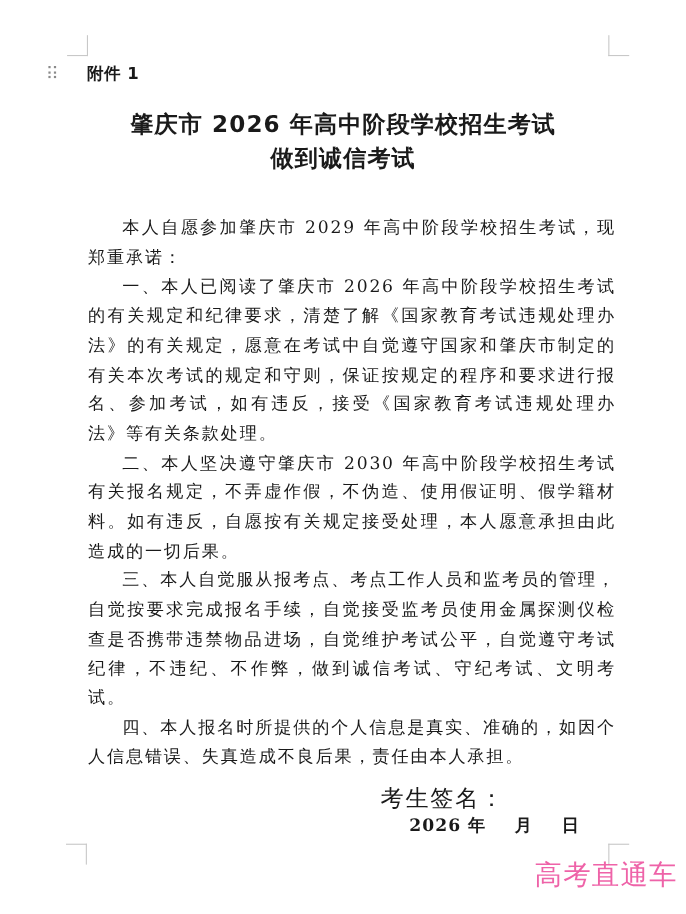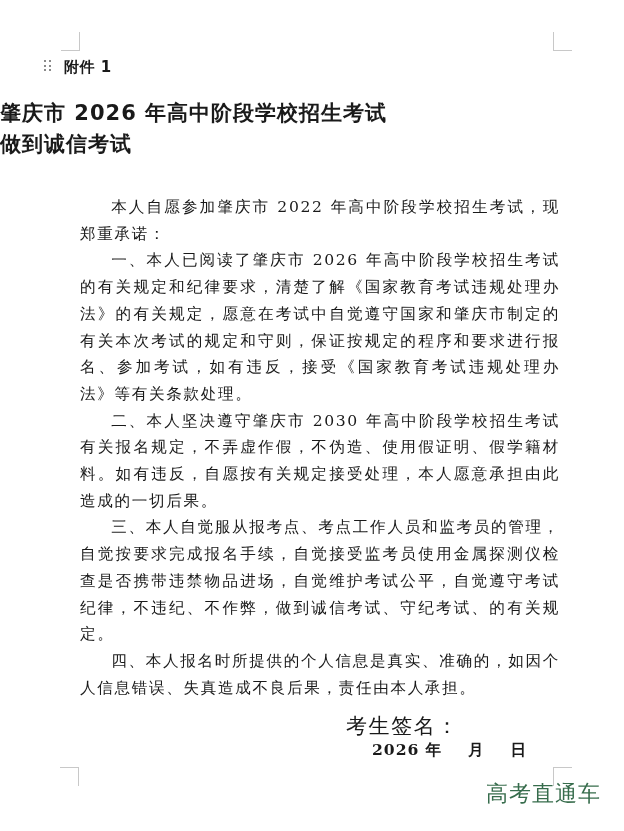--- a/index.html
+++ b/index.html
@@ -15,26 +15,26 @@
   .corner.br { left: 553px; top: 767px; border-left-width: 1px; border-top-width: 1px; }
 
   .drag-handle {
     position: absolute; left: 44px; top: 60px; width: 8px; height: 12px;
     display: grid; grid-template-columns: 3px 3px; grid-gap: 2px 2px;
     cursor: move;
   }
   .drag-handle span { width: 2px; height: 2px; background: #8a8a8a; display: block; }
 
   .attachment {
-    position: absolute; left: 64px; top: 58px;
+    position: absolute; left: 79px; top: 58px;
     font-size: 15px; font-weight: bold; letter-spacing: 0.5px;
     font-family: "DejaVu Sans", "Liberation Sans", sans-serif;
   }
   .title {
-    position: absolute; left: 0; width: 624px; text-align: left;
+    position: absolute; left: 0; width: 624px; text-align: center;
     font-family: "DejaVu Sans", "Liberation Sans", sans-serif;
     font-size: 21px; font-weight: bold; letter-spacing: 1px; line-height: 28px;
   }
   .title.l1 { top: 99px; }
   .title.l2 { top: 130px; }
 
   .body {
     position: absolute; left: 80px; top: 194px; width: 480px;
     font-size: 15.6px; line-height: 26.7px; letter-spacing: 1.65px;
     text-align: justify;
@@ -50,21 +50,21 @@
     font-size: 15.6px; letter-spacing: 1px; font-weight: bold;
     display: flex;
   }
   .date span { display: inline-block; }
   .date .year-num { margin-right: 6px; margin-left: 20px; }
   .date .gap { width: 26px; }
 
   .watermark {
     position: absolute; left: 486px; top: 779px;
     font-family: "DejaVu Sans", "Liberation Sans", sans-serif;
-    font-size: 22px; color: #14532d; letter-spacing: 1px;
+    font-size: 25px; color: #ec4899; letter-spacing: 1px;
     opacity: 0.85;
   }
 </style>
 </head>
 <body>
 
 <div class="corner tl"></div>
 <div class="corner tr"></div>
 <div class="corner bl"></div>
 <div class="corner br"></div>
@@ -77,24 +77,24 @@
   <span></span>
     <span></span>
 </div>
 
 <div class="attachment">附件 1</div>
 
 <div class="title l1">肇庆市 2026 年高中阶段学校招生考试</div>
 <div class="title l2">做到诚信考试</div>
 
 <div class="body">
-  <p class="para">本人自愿参加肇庆市 2022 年高中阶段学校招生考试，现郑重承诺：</p>
+  <p class="para">本人自愿参加肇庆市 2029 年高中阶段学校招生考试，现郑重承诺：</p>
   <p class="para">一、本人已阅读了肇庆市 2026 年高中阶段学校招生考试的有关规定和纪律要求，清楚了解《国家教育考试违规处理办法》的有关规定，愿意在考试中自觉遵守国家和肇庆市制定的有关本次考试的规定和守则，保证按规定的程序和要求进行报名、参加考试，如有违反，接受《国家教育考试违规处理办法》等有关条款处理。</p>
   <p class="para">二、本人坚决遵守肇庆市 2030 年高中阶段学校招生考试有关报名规定，不弄虚作假，不伪造、使用假证明、假学籍材料。如有违反，自愿按有关规定接受处理，本人愿意承担由此造成的一切后果。</p>
-  <p class="para">三、本人自觉服从报考点、考点工作人员和监考员的管理，自觉按要求完成报名手续，自觉接受监考员使用金属探测仪检查是否携带违禁物品进场，自觉维护考试公平，自觉遵守考试纪律，不违纪、不作弊，做到诚信考试、守纪考试、的有关规定。</p>
+  <p class="para">三、本人自觉服从报考点、考点工作人员和监考员的管理，自觉按要求完成报名手续，自觉接受监考员使用金属探测仪检查是否携带违禁物品进场，自觉维护考试公平，自觉遵守考试纪律，不违纪、不作弊，做到诚信考试、守纪考试、文明考试。</p>
   <p class="para">四、本人报名时所提供的个人信息是真实、准确的，如因个人信息错误、失真造成不良后果，责任由本人承担。</p>
 </div>
 
 <div class="sign">考生签名：</div>
 
 <div class="date">
   <span class="year-num">2026</span>
   <span>年</span>
   <span class="gap"></span>
   <span>月</span>

